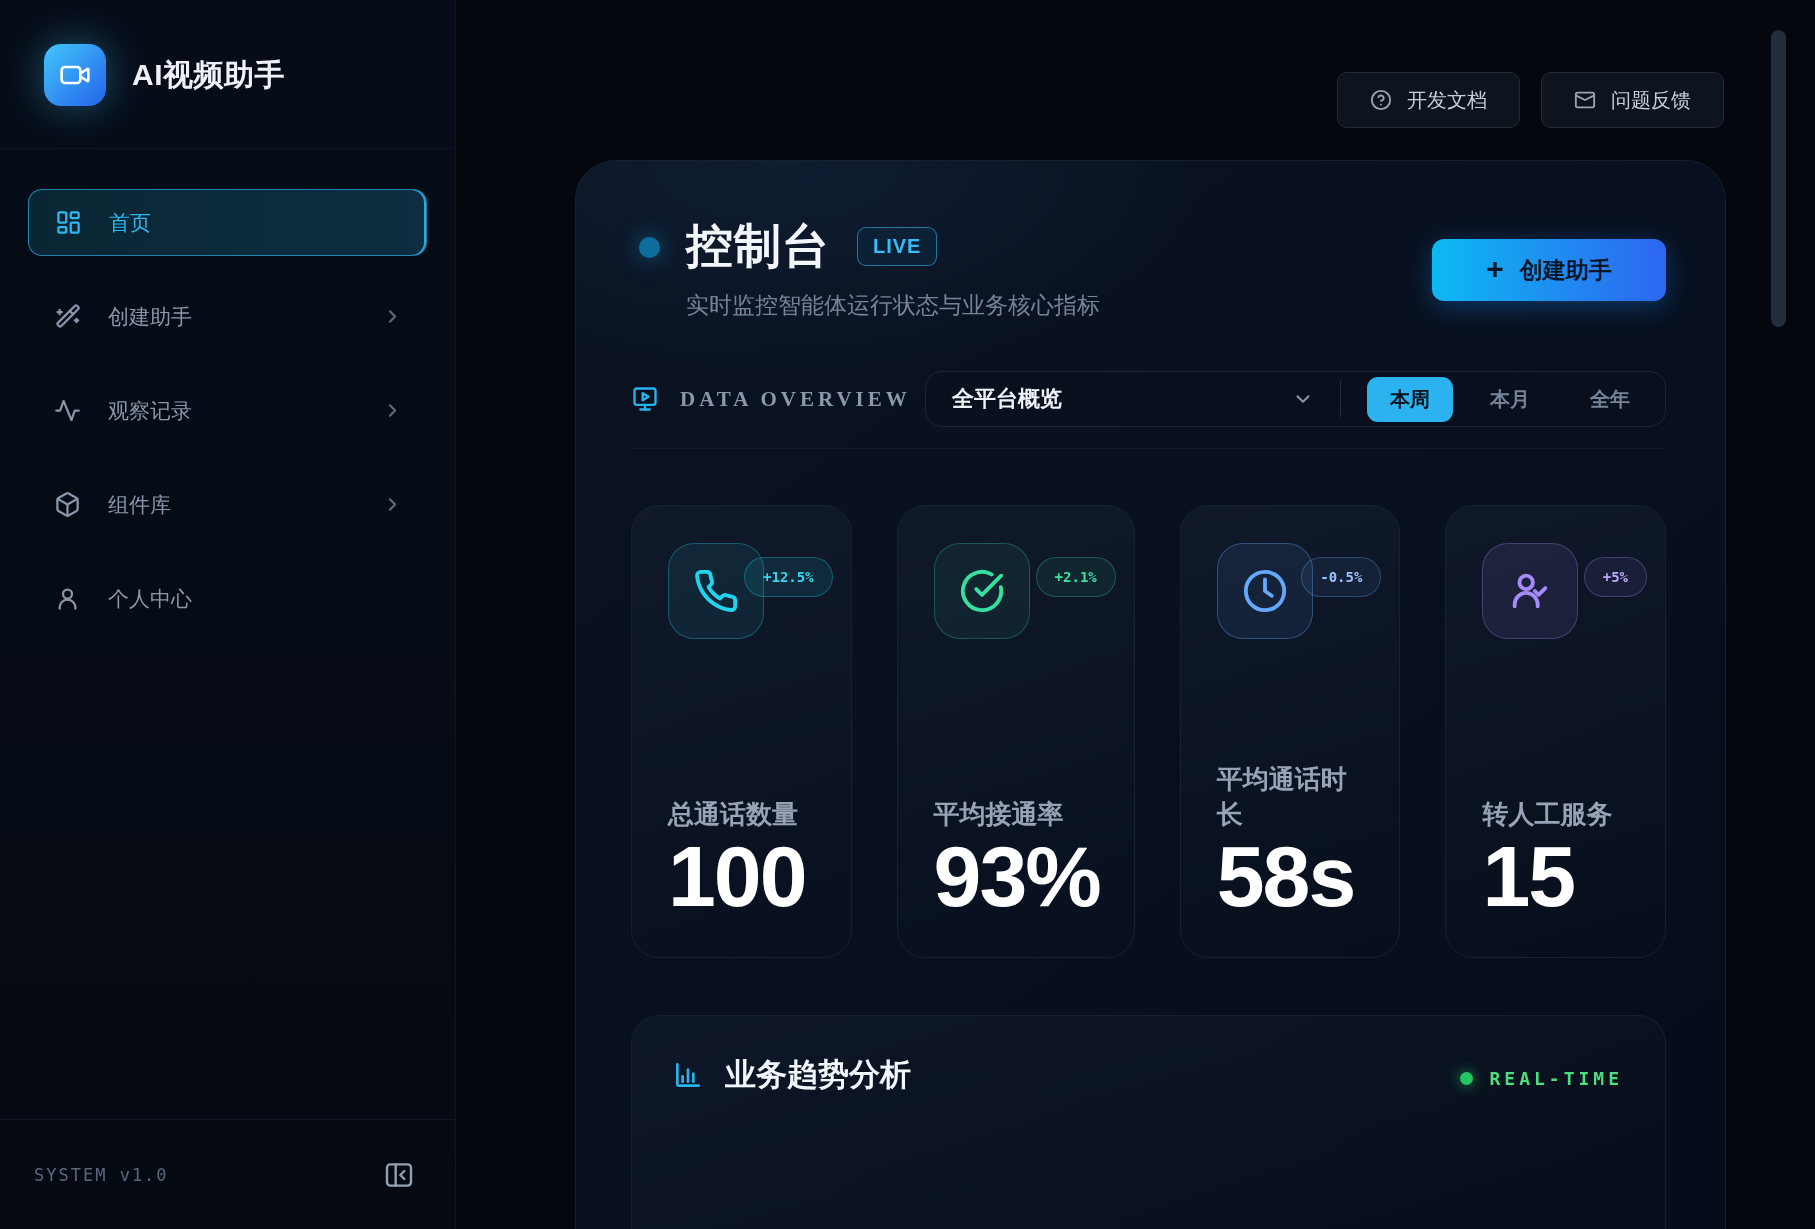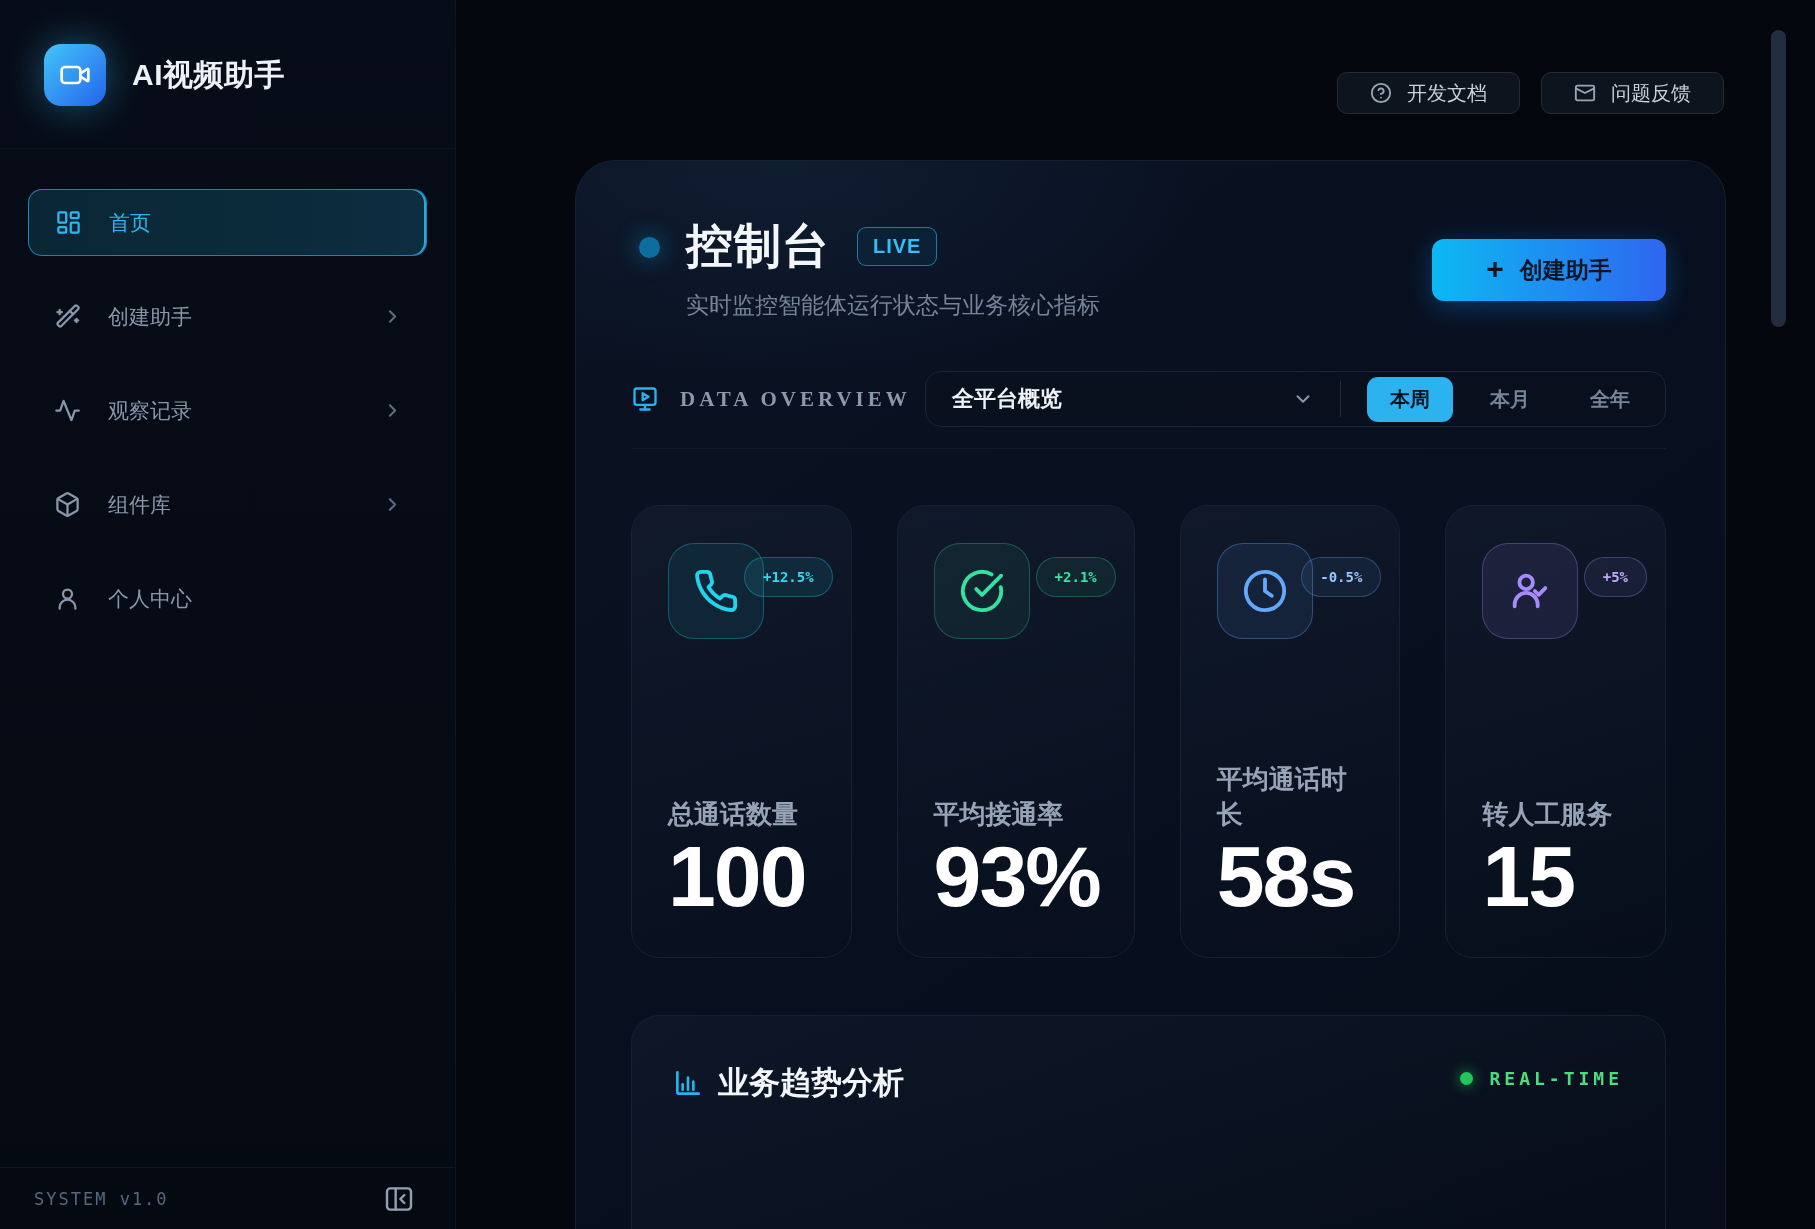--- a/index.html
+++ b/index.html
@@ -20,30 +20,30 @@
   .nav { display:flex; flex-direction:column; gap:27px; padding:40px 28px 0 28px; }
   .nav-item { height:67px; border-radius:14px; display:flex; align-items:center; gap:27px;
     padding:0 24px 0 26px; font-size:21px; color:#8a97aa; cursor:pointer; }
   .nav-item svg { flex:0 0 auto; }
   .nav-item .chev { margin-left:auto; color:#5f6c7f; }
   .nav-item.active { background:linear-gradient(90deg,#0a2634,#0c2e40);
     border:1px solid rgba(38,182,241,.65); color:#2fb6f1;
     box-shadow:inset -2px 0 0 rgba(47,182,241,.9); }
   .nav-item.active svg { color:#2fb6f1; }
   .side-spacer { flex:1; }
-  .side-footer { border-top:1px solid #0e1826; padding:0 36px 0 34px; height:62px;
+  .side-footer { border-top:1px solid #0e1826; padding:0 36px 0 34px; height:110px;
     display:flex; align-items:center; justify-content:space-between; }
   .version { font-size:17px; letter-spacing:2px; color:#57687e; }
   .collapse-btn { width:40px; height:40px; display:flex; align-items:center; justify-content:center;
     color:#93a0b2; cursor:pointer; }
 
   
   .main { position:absolute; left:456px; top:0; right:0; bottom:0; }
   .top-actions { position:absolute; top:72px; right:91px; display:flex; gap:21px; }
-  .top-btn { height:42px; padding:16px 32px; display:flex; align-items:center; gap:15px;
+  .top-btn { height:56px; padding:16px 32px; display:flex; align-items:center; gap:15px;
     background:#0e141d; border:1px solid #222b37; border-radius:10px;
     color:#c6cfdb; font-size:20px; cursor:pointer; }
   .top-btn svg { color:#98a5b6; }
 
   .panel { position:absolute; left:119px; top:160px; width:1151px; height:1200px;
     border:1px solid #16202f; border-radius:40px;
     background:
       radial-gradient(700px 360px at 18% 0%, rgba(24,48,78,.35), rgba(0,0,0,0) 60%),
       linear-gradient(145deg,#0b1322 0%,#081020 45%,#060c18 100%);
     padding:54px 59px 0 55px; }
@@ -97,21 +97,21 @@
   .c-green .delta-badge { background:rgba(52,211,153,.08); border:1px solid rgba(52,211,153,.30); color:#3be3a4; }
   .c-blue  .icon-tile { background:rgba(96,165,250,.09); border:1px solid rgba(96,165,250,.35); color:#64a8fc; }
   .c-blue  .delta-badge { background:rgba(96,165,250,.08); border:1px solid rgba(96,165,250,.30); color:#9cc3fd; }
   .c-purple .icon-tile { background:rgba(167,139,250,.10); border:1px solid rgba(167,139,250,.30); color:#a78bfa; }
   .c-purple .delta-badge { background:rgba(167,139,250,.08); border:1px solid rgba(167,139,250,.30); color:#c0a9fc; }
 
   .trend-card { margin-top:57px; height:230px; border:1px solid #16202f;
     border-radius:28px 28px 0 0; border-bottom:none;
     background:linear-gradient(165deg, rgba(26,36,54,.35), rgba(9,14,24,.12));
     padding:34px 42px 0 40px; display:flex; align-items:center; justify-content:space-between; }
-  .trend-left { display:flex; align-items:center; gap:14px; align-self:flex-start; margin-top:12px; }
+  .trend-left { display:flex; align-items:center; gap:21px; align-self:flex-start; margin-top:4px; }
   .trend-title { font-size:31px; font-weight:bold; color:#f3f7fb; }
   .trend-left svg { color:#27b3ee; }
   .rt-wrap { display:flex; align-items:center; gap:16px; align-self:flex-start; margin-top:18px; }
   .rt-dot { width:13px; height:13px; border-radius:50%; background:#22c55e;
     box-shadow:0 0 14px rgba(34,197,94,.8); }
   .rt-text { font-size:18px; font-weight:bold; letter-spacing:4px; color:#4ade80; }
 
   .scroll-thumb { position:absolute; right:29px; top:30px; width:15px; height:297px;
     border-radius:8px; background:#232d3e; }
 

